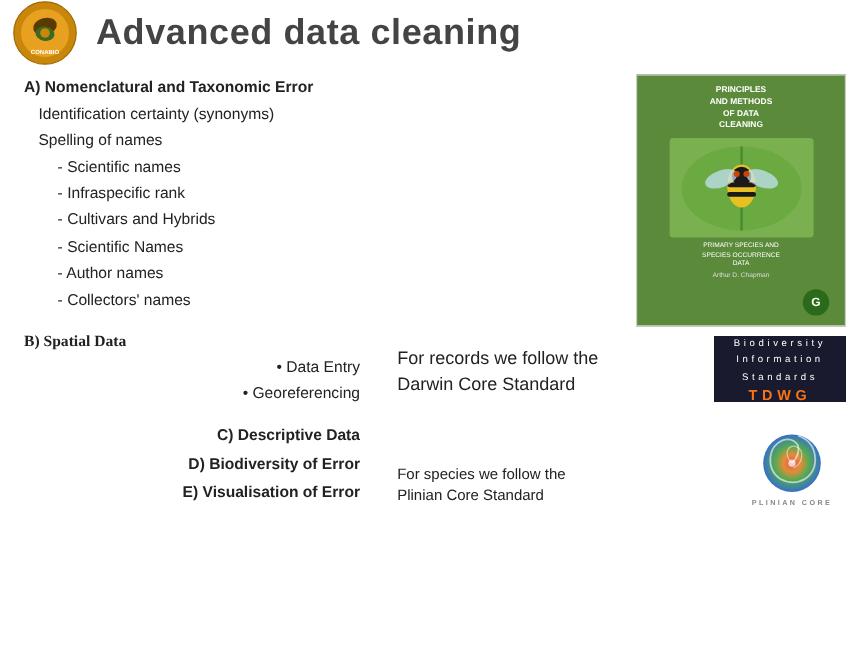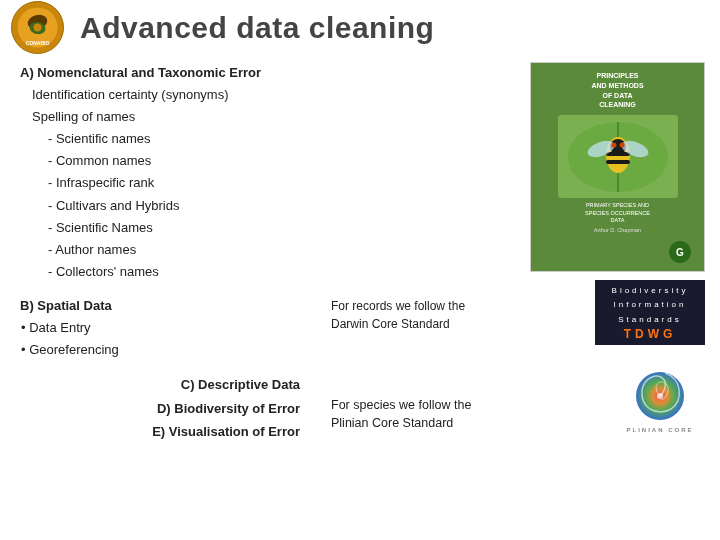--- a/index.html
+++ b/index.html
@@ -62,24 +62,26 @@
     
     .section-b {
       margin-top: 12px;
       font-size: 13px;
       line-height: 1.7;
       color: #222;
     }
 
     .section-b .section-title {
       font-weight: bold;
+      font-family: Liberation Serif, serif;
     }
 
     .section-b .bullet {
-      margin-left: 1px;
+      margin-left: 12px;
+      text-align: right;
     }
 
     
     .section-cde {
       margin-top: 12px;
       font-size: 13px;
       line-height: 1.8;
       color: #222;
       text-align: right;
     }
@@ -156,29 +158,29 @@
       display: flex;
       align-items: center;
       justify-content: center;
       color: white;
       font-size: 10px;
       font-weight: bold;
     }
 
     .darwin-text {
       flex: 1;
-      font-size: 12px;
+      font-size: 15px;
       color: #222;
       line-height: 1.5;
       padding-top: 5px;
     }
 
     .tdwg-box {
       width: 110px;
-      height: 65px;
+      height: 55px;
       background: #1a1a2e;
       display: flex;
       flex-direction: column;
       align-items: center;
       justify-content: center;
       padding: 5px;
       flex-shrink: 0;
     }
 
     .tdwg-text {
@@ -251,21 +253,20 @@
 
     <div class="section-a">
       <div class="section-title">A) Nomenclatural and Taxonomic Error</div>
       <div class="bullet">
         <span>Identification certainty (synonyms)</span>
       </div>
       <div class="bullet">
         <span>Spelling of names</span>
       </div>
       <div class="sub-item">- Scientific names</div>
-      <div class="sub-item">- Common names</div>
       <div class="sub-item">- Infraspecific rank</div>
       <div class="sub-item">- Cultivars and Hybrids</div>
       <div class="sub-item">- Scientific Names</div>
       <div class="sub-item">- Author names</div>
       <div class="sub-item">- Collectors' names</div>
     </div>
 
     <div class="section-b">
       <div class="section-title">B) Spatial Data</div>
       <div class="bullet">

